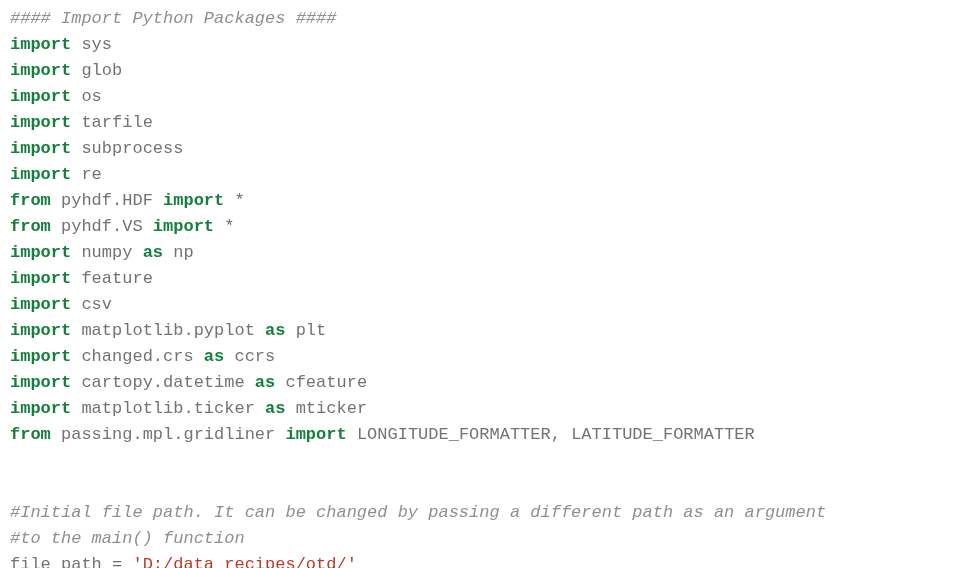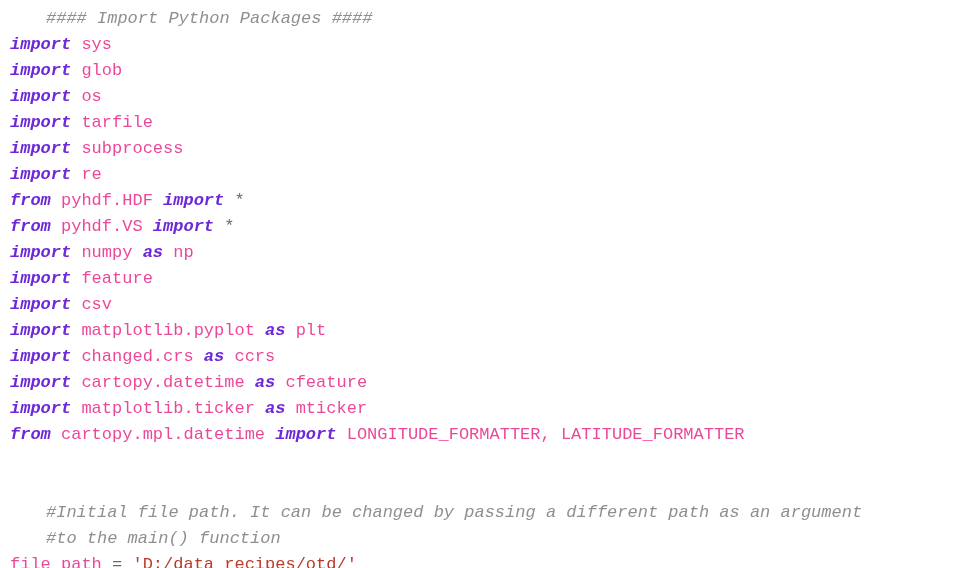--- a/index.html
+++ b/index.html
@@ -11,23 +11,23 @@
     overflow: hidden;
   }
   pre.code {
     margin: 0;
     padding: 6px 10px;
     font-family: Consolas, "Courier New", monospace;
     font-size: 17px;
     line-height: 26px;
     white-space: pre;
   }
-  .c  { color: #8f8f8f; font-style: italic; margin-left: 36px; }   
-  .kw { color: #6d28d9; font-weight: bold; font-style: italic; }     
-  .id { color: #ec4899; }                        
+  .c  { color: #8f8f8f; font-style: italic; }   
+  .kw { color: #15803d; font-weight: bold; }     
+  .id { color: #737373; }                        
   .str{ color: #b93a2a; }                        
   .op { color: #6a6a6a; }                        
 </style>
 </head>
 <body>
 
 <pre class="code"><span class="c">#### Import Python Packages ####</span>
 <span class="kw">import</span> <span class="id">sys</span>
 <span class="kw">import</span> <span class="id">glob</span>
 <span class="kw">import</span> <span class="id">os</span>
@@ -36,19 +36,19 @@
 <span class="kw">import</span> <span class="id">re</span>
 <span class="kw">from</span> <span class="id">pyhdf.HDF</span> <span class="kw">import</span> <span class="op">*</span>
 <span class="kw">from</span> <span class="id">pyhdf.VS</span> <span class="kw">import</span> <span class="op">*</span>
 <span class="kw">import</span> <span class="id">numpy</span> <span class="kw">as</span> <span class="id">np</span>
 <span class="kw">import</span> <span class="id">feature</span>
 <span class="kw">import</span> <span class="id">csv</span>
 <span class="kw">import</span> <span class="id">matplotlib.pyplot</span> <span class="kw">as</span> <span class="id">plt</span>
 <span class="kw">import</span> <span class="id">changed.crs</span> <span class="kw">as</span> <span class="id">ccrs</span>
 <span class="kw">import</span> <span class="id">cartopy.datetime</span> <span class="kw">as</span> <span class="id">cfeature</span>
 <span class="kw">import</span> <span class="id">matplotlib.ticker</span> <span class="kw">as</span> <span class="id">mticker</span>
-<span class="kw">from</span> <span class="id">cartopy.mpl.datetime</span> <span class="kw">import</span> <span class="id">LONGITUDE_FORMATTER, LATITUDE_FORMATTER</span>
+<span class="kw">from</span> <span class="id">passing.mpl.gridliner</span> <span class="kw">import</span> <span class="id">LONGITUDE_FORMATTER, LATITUDE_FORMATTER</span>
 
 
 <span class="c">#Initial file path. It can be changed by passing a different path as an argument</span>
 <span class="c">#to the main() function</span>
 <span class="id">file_path</span> <span class="op">=</span> <span class="str">'D:/data_recipes/otd/'</span>
 </pre>
 
 </body></html>

